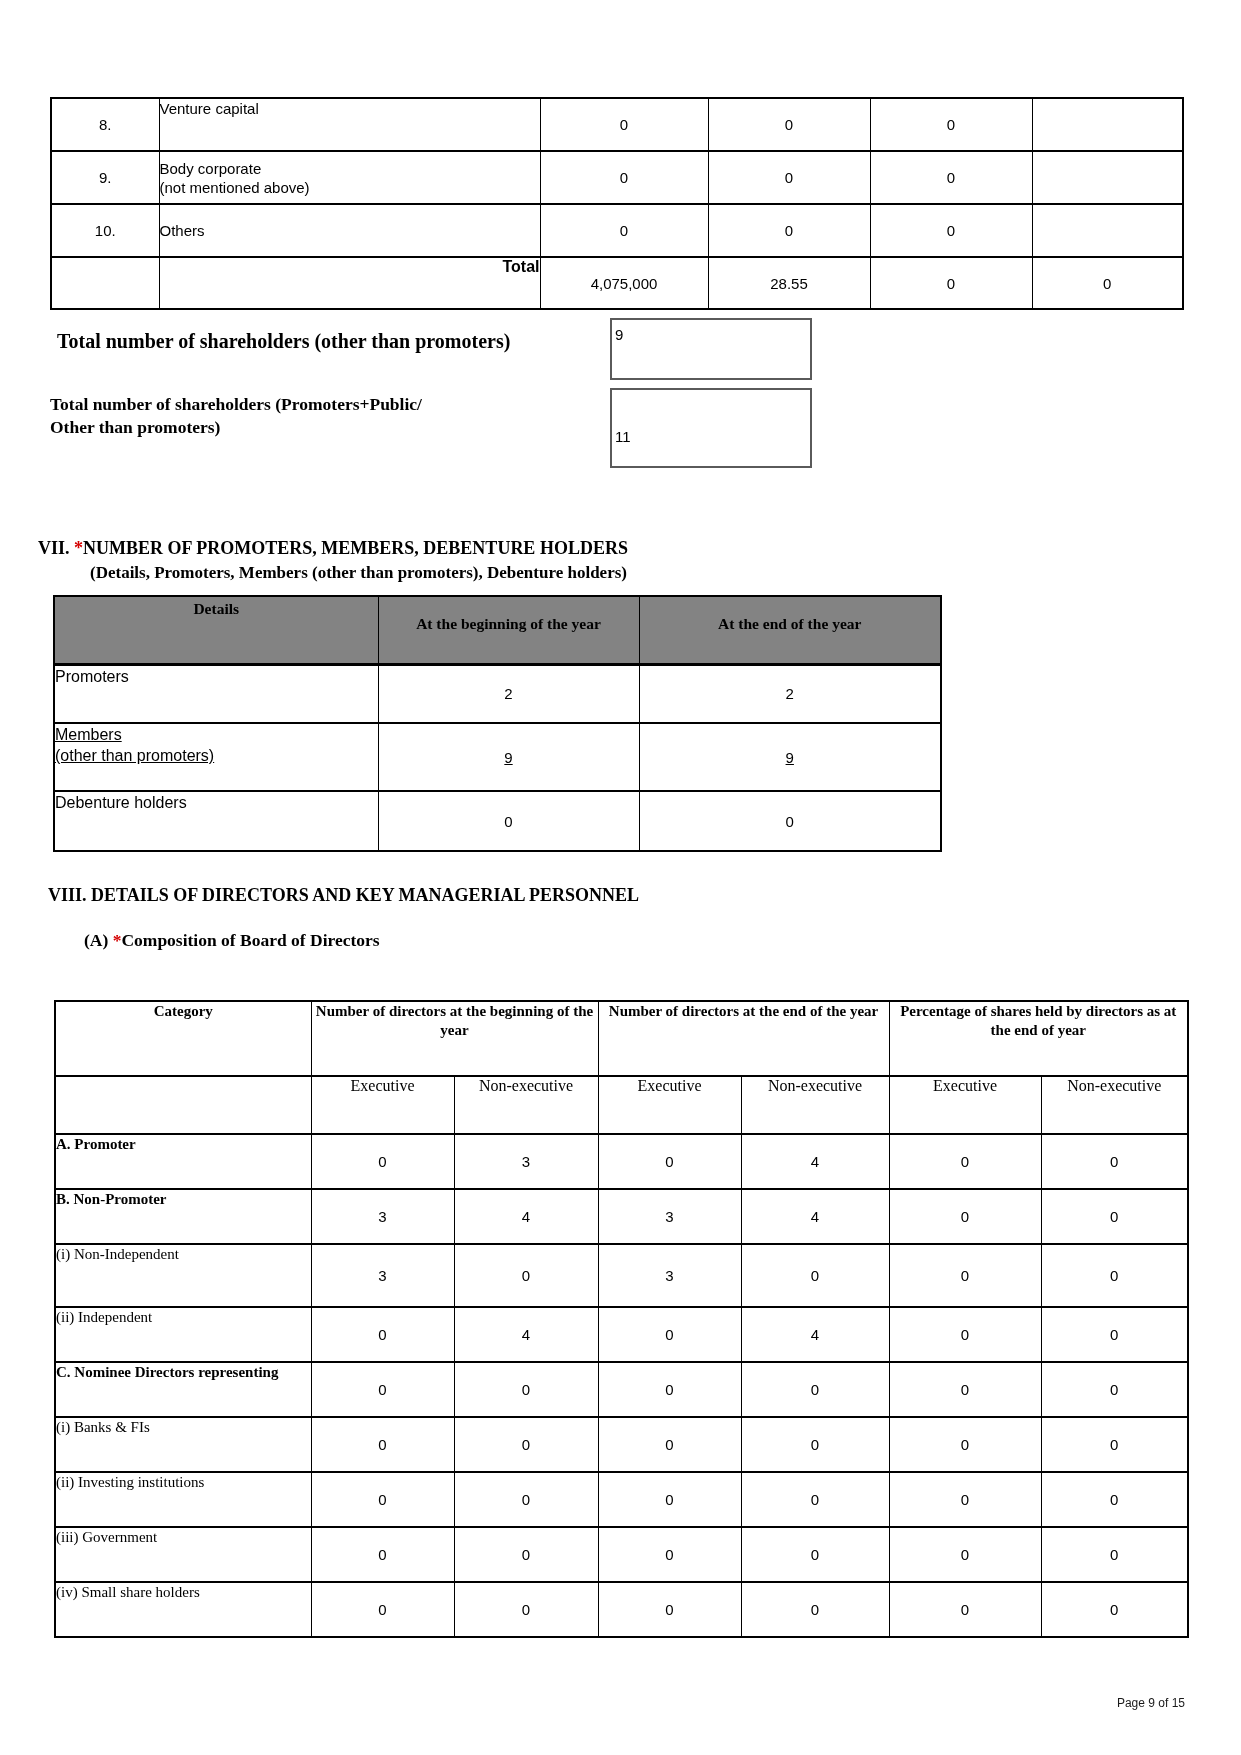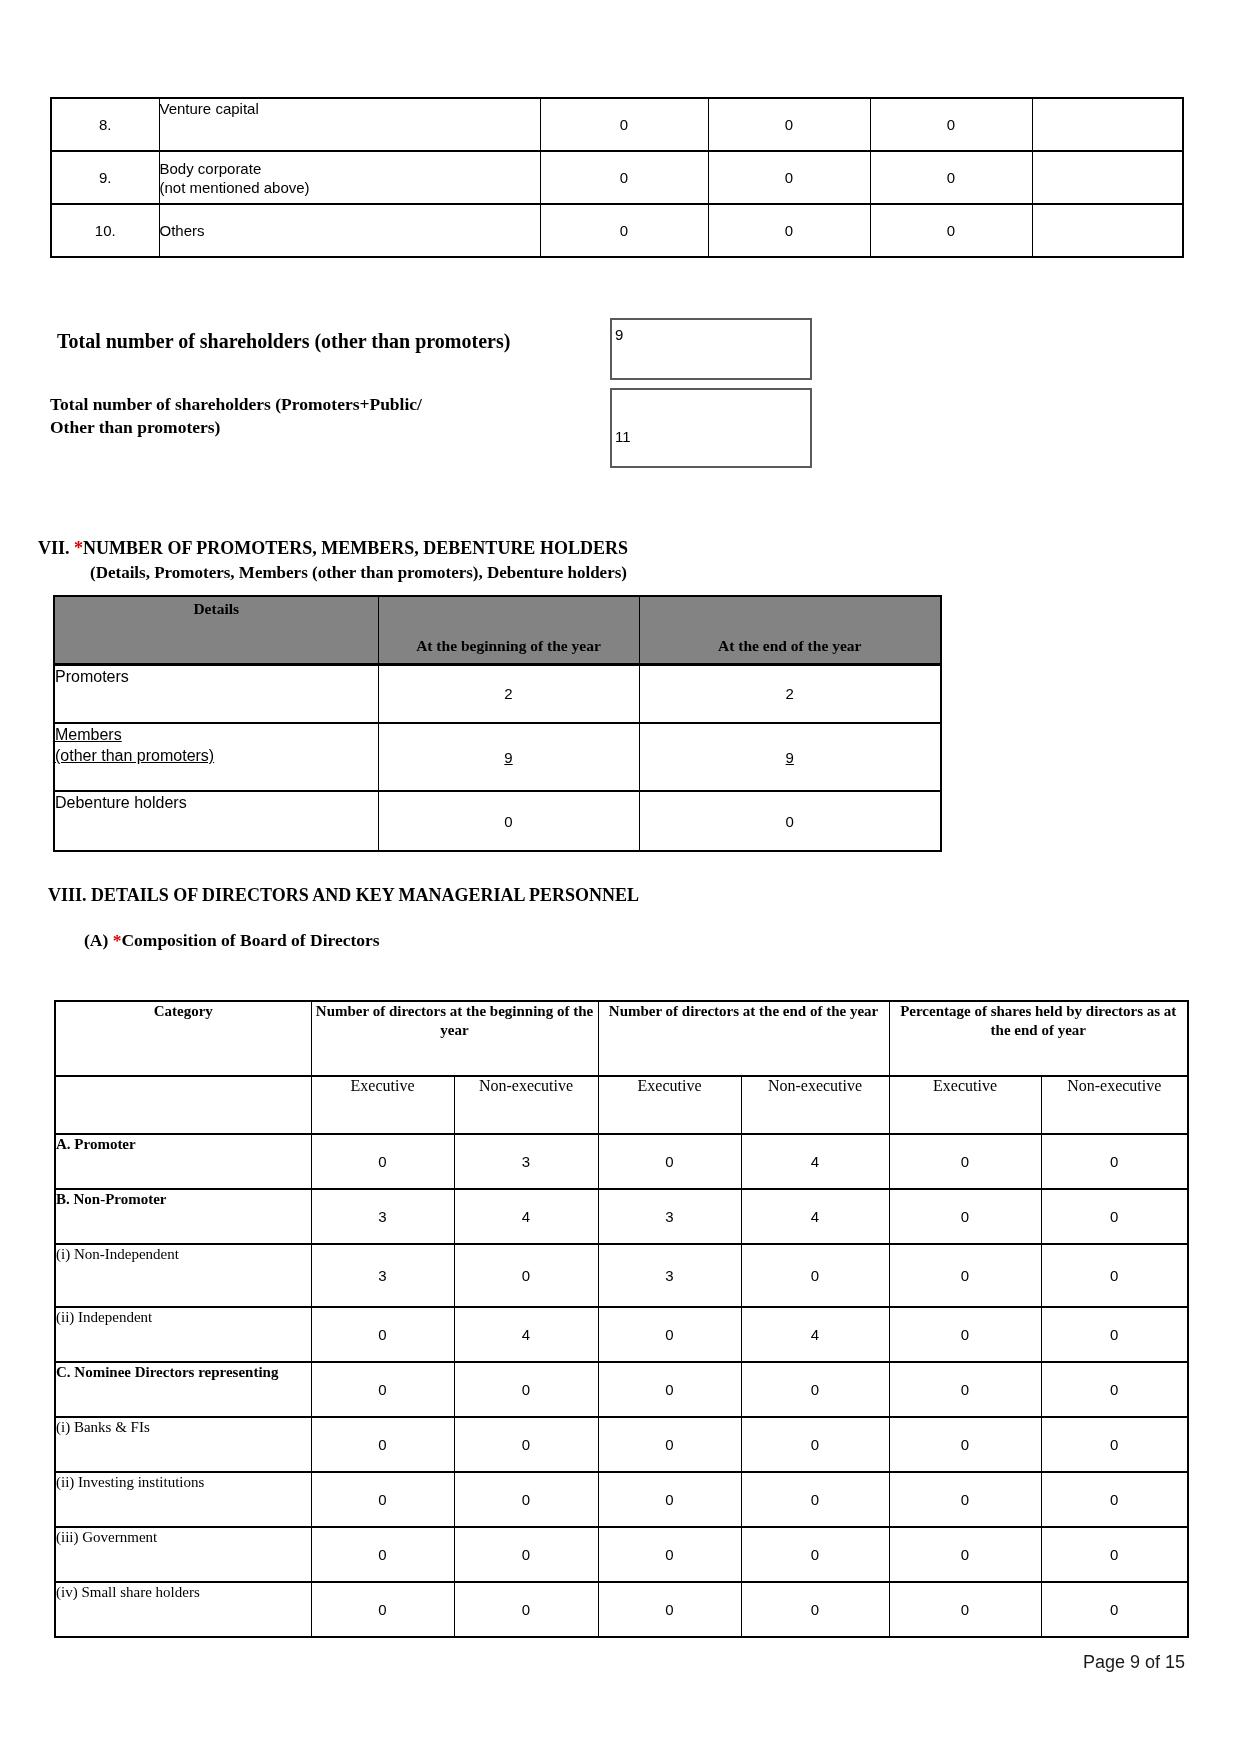--- a/index.html
+++ b/index.html
@@ -25,35 +25,35 @@
 
   
   .formbox{position:absolute;background:#fff;border:2px solid #5a5a5a;font-size:15px;
            font-family:"Liberation Sans",sans-serif;}
   .formbox .fv{position:absolute;left:3px;}
 
   
   .vii-h{background:#838383;font-family:"Liberation Serif",serif;font-weight:bold;font-size:15.5px;
          text-align:center;}
   .vii-h.details{vertical-align:top;padding-top:3px;}
-  .vii-h.colh{vertical-align:top;padding-top:40px;}
+  .vii-h.colh{vertical-align:top;padding-top:18px;}
   .vii-lbl{vertical-align:top;text-align:left;font-size:16px;padding:1px 4px;line-height:21px;}
   table.vii td{border-bottom-width:2px;}
   table.vii tr.hdr td{border-bottom:3px solid #000;}
 
   
   .b-h{font-family:"Liberation Serif",serif;font-weight:bold;font-size:15px;text-align:center;
        vertical-align:top;padding-top:7px;line-height:19px;}
   .b-sub{font-family:"Liberation Serif",serif;font-size:16px;text-align:center;vertical-align:top;
          padding-top:5px;}
   .b-lbl{font-family:"Liberation Serif",serif;font-size:15px;text-align:left;vertical-align:top;
          padding:2px 4px;line-height:19px;}
   .b-lbl.bold{font-weight:bold;}
 
-  .footer{position:absolute;font-size:18px;color:#1a1a1a;}
+  .footer{position:absolute;font-size:12px;color:#1a1a1a;margin-top:44px;}
   .plain-label{position:absolute;font-family:"Liberation Serif",serif;font-weight:bold;}
 </style>
 </head>
 <body>
 
 <div id="page">
 
   <table class="t" style="left:50px;top:97px;width:1132px;">
     <colgroup>
       <col style="width:108px">
@@ -83,20 +83,28 @@
       <td class="val">0</td>
       <td class="val"></td>
     </tr>
     <tr style="height:53px;">
       <td class="sno">10.</td>
       <td class="cat">Others</td>
       <td class="val">0</td>
       <td class="val">0</td>
       <td class="val">0</td>
       <td class="val"></td>
+    </tr>
+    <tr style="height:52px;">
+      <td class="sno"></td>
+      <td class="total-lbl">Total</td>
+      <td class="val">4,075,000</td>
+      <td class="val">28.55</td>
+      <td class="val">0</td>
+      <td class="val">0</td>
     </tr>
   </tbody>
     </table>
 
   <div class="plain-label" style="left:57px;top:330px;font-size:20px;">Total number of shareholders (other than promoters)</div>
   <div class="formbox" style="left:610px;top:318px;width:198px;height:58px;">
     <span class="fv" style="top:6px;">9</span>
   </div>
 
   <div class="plain-label" style="left:50px;top:393px;font-size:17.5px;line-height:23px;">

